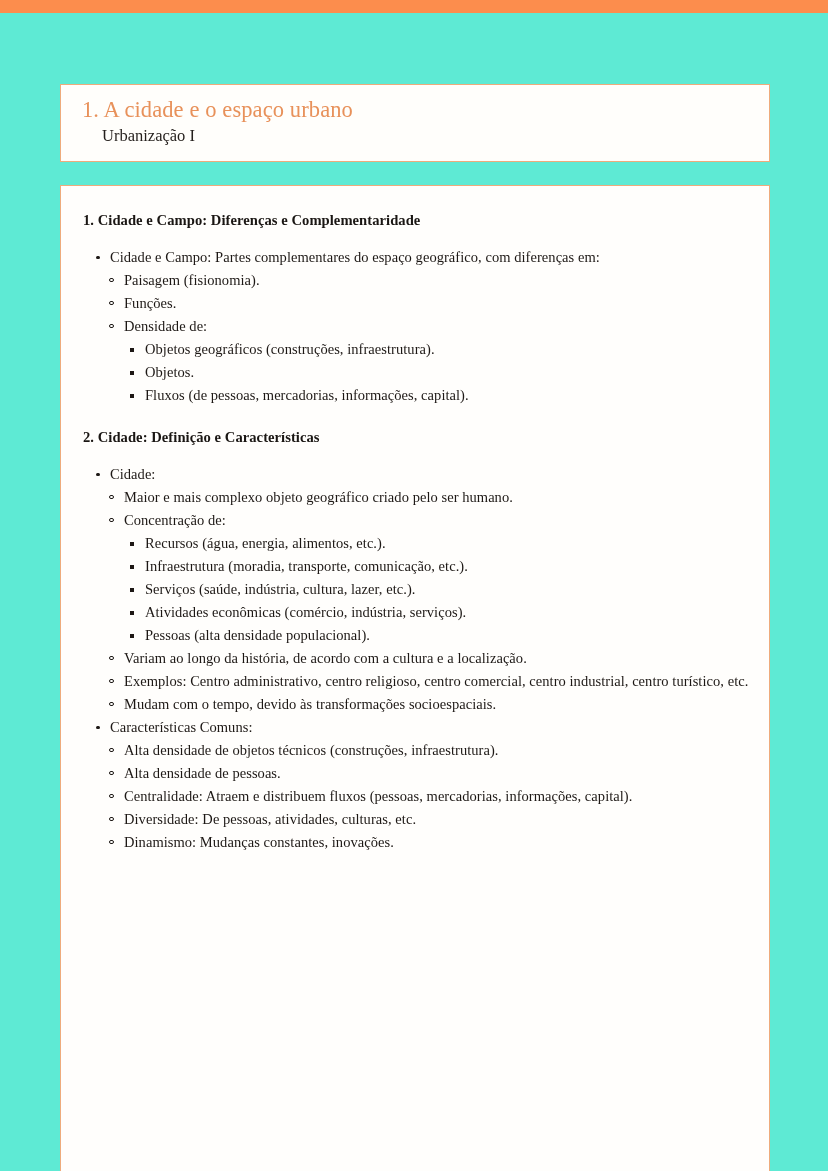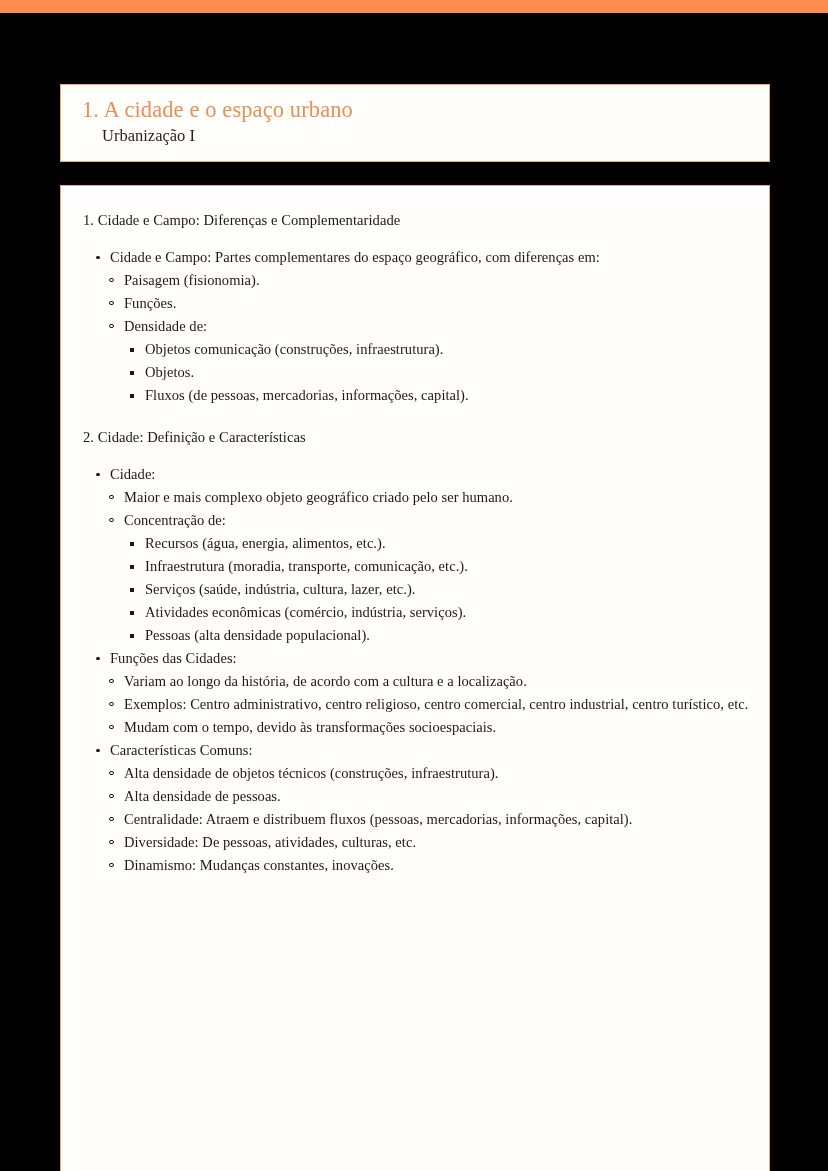--- a/index.html
+++ b/index.html
@@ -10,21 +10,21 @@
     height:1171px;
     background:#ffffff;
     font-family:"Liberation Serif","DejaVu Serif",serif;
     -webkit-font-smoothing:antialiased;
   }
 
   .page {
     position:relative;
     width:828px;
     height:1171px;
-    background:#000000;
+    background:#5eead4;
     overflow:hidden;
   }
 
   
   .top-bar {
     position:absolute;
     top:0; left:0;
     width:828px;
     height:13px;
     background:#fc8d4d;
@@ -70,21 +70,21 @@
     height:1010px;               
     border:1px solid #eeab7c;
     background:#fffefc;
     padding:24px 16px 0 22px;
   }
 
   
   .section-heading {
     font-size:14.6px;
     line-height:20px;
-    font-weight:400;
+    font-weight:700;
     color:#1a1613;
     letter-spacing:.05px;
   }
   .section-heading.spaced { margin-top:20px; }
 
   
   ul { list-style:none; }
 
   .lvl1 { margin-top:16px; }
 
@@ -163,21 +163,21 @@
               <span class="marker"></span>
               <span class="text">Funções.</span>
             </li>
             <li class="li">
               <span class="marker"></span>
               <span class="text">Densidade de:</span>
             </li>
             <ul class="lvl3">
               <li class="li">
                 <span class="marker"></span>
-                <span class="text">Objetos comunicação (construções, infraestrutura).</span>
+                <span class="text">Objetos geográficos (construções, infraestrutura).</span>
               </li>
               <li class="li">
                 <span class="marker"></span>
                 <span class="text">Objetos.</span>
               </li>
               <li class="li">
                 <span class="marker"></span>
                 <span class="text">Fluxos (de pessoas, mercadorias, informações, capital).</span>
               </li>
             </ul>
@@ -214,24 +214,20 @@
               <li class="li">
                 <span class="marker"></span>
                 <span class="text">Atividades econômicas (comércio, indústria, serviços).</span>
               </li>
               <li class="li">
                 <span class="marker"></span>
                 <span class="text">Pessoas (alta densidade populacional).</span>
               </li>
             </ul>
           </ul>
-          <li class="li">
-            <span class="marker"></span>
-            <span class="text">Funções das Cidades:</span>
-          </li>
           <ul class="lvl2">
             <li class="li">
               <span class="marker"></span>
               <span class="text">Variam ao longo da história, de acordo com a cultura e a localização.</span>
             </li>
             <li class="li">
               <span class="marker"></span>
               <span class="text">Exemplos: Centro administrativo, centro religioso, centro comercial, centro industrial, centro turístico, etc.</span>
             </li>
             <li class="li">

